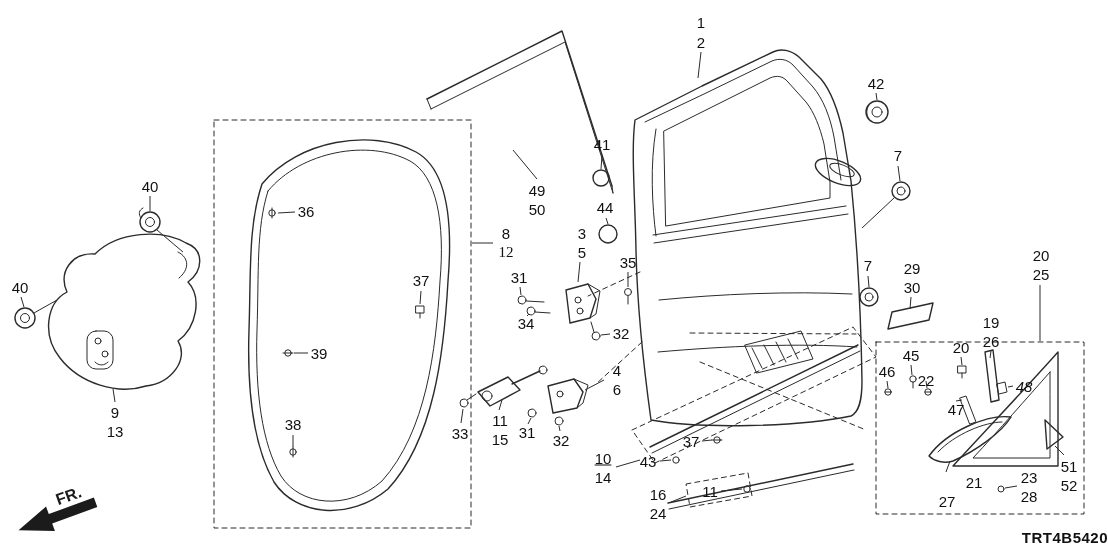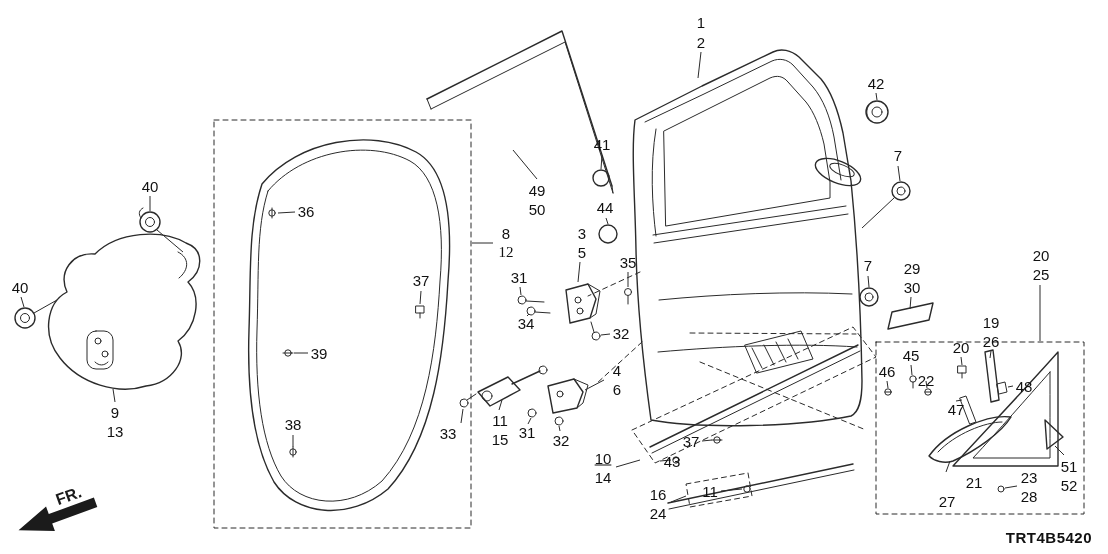--- a/index.html
+++ b/index.html
@@ -16,21 +16,21 @@
   .dash{stroke-dasharray:5 4;stroke-width:1;}
   .leader{fill:none;stroke:#2b2b2b;stroke-width:1;}
   #labels-layer{position:absolute;inset:0;pointer-events:none;}
   .part-label{
     position:absolute;
     transform:translate(-50%,-50%);
     font-size:15px;line-height:1;color:#111;
     white-space:nowrap;
   }
   .code{
-    position:absolute;right:16px;bottom:8px;
+    position:absolute;right:0;bottom:8px;
     font-size:15px;font-weight:bold;color:#111;
     letter-spacing:0.5px;
   }
 </style>
 </head>
 <body>
 
 <div class="stage">
 
   <svg class="art" viewBox="0 0 1108 554" xmlns="http://www.w3.org/2000/svg">
@@ -321,35 +321,35 @@
       <span class="part-label" style="left: 421px; top: 280px;">37</span>
       <span class="part-label" style="left: 526px; top: 323px;">34</span>
       <span class="part-label" style="left: 621px; top: 333px;">32</span>
       <span class="part-label" style="left: 991px; top: 322px;">19</span>
       <span class="part-label" style="left: 991px; top: 341px;">26</span>
       <span class="part-label" style="left: 319px; top: 353px;">39</span>
       <span class="part-label" style="left: 961px; top: 347px; text-align: center;">20</span>
       <span class="part-label" style="left: 911px; top: 355px;">45</span>
       <span class="part-label" style="left: 887px; top: 371px;">46</span>
       <span class="part-label" style="left: 926px; top: 380px;">22</span>
-      <span class="part-label" style="left: 1024px; top: 386px;">48</span>
+      <span class="part-label" style="left: 1024px; top: 386px; font-style: italic;">48</span>
       <span class="part-label" style="left: 617px; top: 370px;">4</span>
       <span class="part-label" style="left: 617px; top: 389px;">6</span>
       <span class="part-label" style="left: 956px; top: 409px;">47</span>
       <span class="part-label" style="left: 115px; top: 412px;">9</span>
       <span class="part-label" style="left: 115px; top: 431px;">13</span>
       <span class="part-label" style="left: 500px; top: 420px;">11</span>
       <span class="part-label" style="left: 500px; top: 439px;">15</span>
-      <span class="part-label" style="left: 448px; top: 433px; text-align: right;">33</span>
+      <span class="part-label" style="left: 460px; top: 433px; text-align: right;">33</span>
       <span class="part-label" style="left: 527px; top: 432px;">31</span>
       <span class="part-label" style="left: 561px; top: 440px;">32</span>
       <span class="part-label" style="left: 293px; top: 424px;">38</span>
       <span class="part-label" style="left: 603px; top: 458px; text-decoration: underline;">10</span>
       <span class="part-label" style="left: 603px; top: 477px;">14</span>
-      <span class="part-label" style="left: 648px; top: 461px; margin-left: 24px;">43</span>
+      <span class="part-label" style="left: 648px; top: 461px;">43</span>
       <span class="part-label" style="left: 691px; top: 441px;">37</span>
       <span class="part-label" style="left: 947px; top: 482px; margin-left: 27px;">21</span>
       <span class="part-label" style="left: 947px; top: 501px;">27</span>
       <span class="part-label" style="left: 1029px; top: 477px;">23</span>
       <span class="part-label" style="left: 1029px; top: 496px;">28</span>
       <span class="part-label" style="left: 1069px; top: 466px;">51</span>
       <span class="part-label" style="left: 1069px; top: 485px;">52</span>
       <span class="part-label" style="left: 658px; top: 494px;">16</span>
       <span class="part-label" style="left: 658px; top: 513px;">24</span>
       <span class="part-label" style="left: 710px; top: 491px;">11</span>

